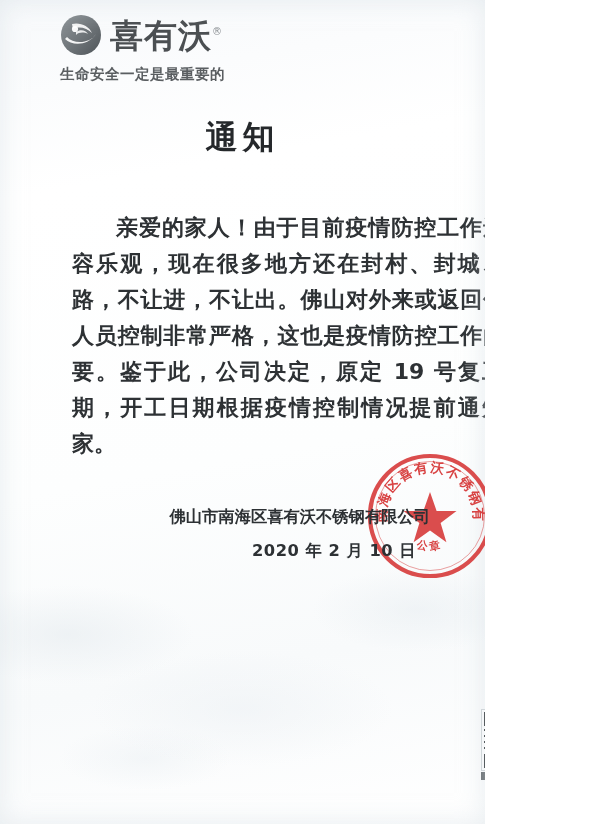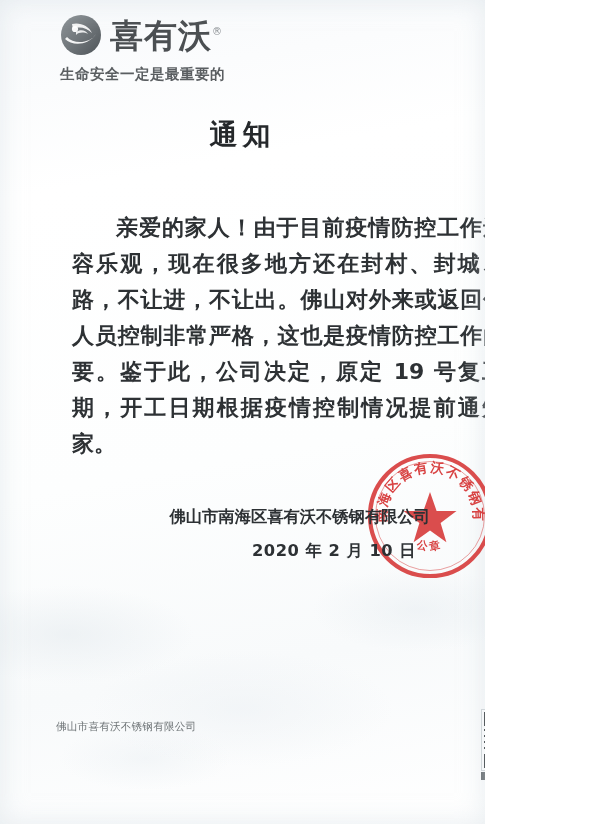--- a/index.html
+++ b/index.html
@@ -81,21 +81,21 @@
   }
 
   
   .doc-title {
     position: absolute;
     left: 0;
     top: 116px;
     width: 100%;
     text-align: center;
     font-family: "DejaVu Sans", "Liberation Sans", sans-serif;
-    font-size: 28px;
+    font-size: 32px;
     font-weight: bold;
     letter-spacing: 5px;
     color: #25282b;
   }
 
   
   .body-block {
     position: absolute;
     left: 55px;
     top: 193px;
@@ -240,21 +240,20 @@
       <polygon fill="#d42a2a" opacity="0.95" points="64,40 70.6,58.9 90.5,59.1 74.6,71.1 80.4,90.2 64,78.6 47.6,90.2 53.4,71.1 37.5,59.1 57.4,58.9"></polygon>
     </svg>
   </div>
 
   <div class="signature">
     <div>佛山市南海区喜有沃不锈钢有限公司</div>
     <div class="sign-date">2020 年 2 月 10 日</div>
   </div>
 
   <div class="footer">
-    <div>佛山市喜有沃不锈钢有限公司</div>
   </div>
 
   <div class="qr-block">
     <div class="qr-frame">
       <svg viewBox="0 0 29 29" width="100%" height="100%" shape-rendering="crispEdges" aria-hidden="true">
         <rect width="29" height="29" fill="#ffffff"></rect>
         <g fill="#2b2f31">
 
           <rect x="0" y="0" width="7" height="1"></rect>
             <rect x="0" y="6" width="7" height="1"></rect>

